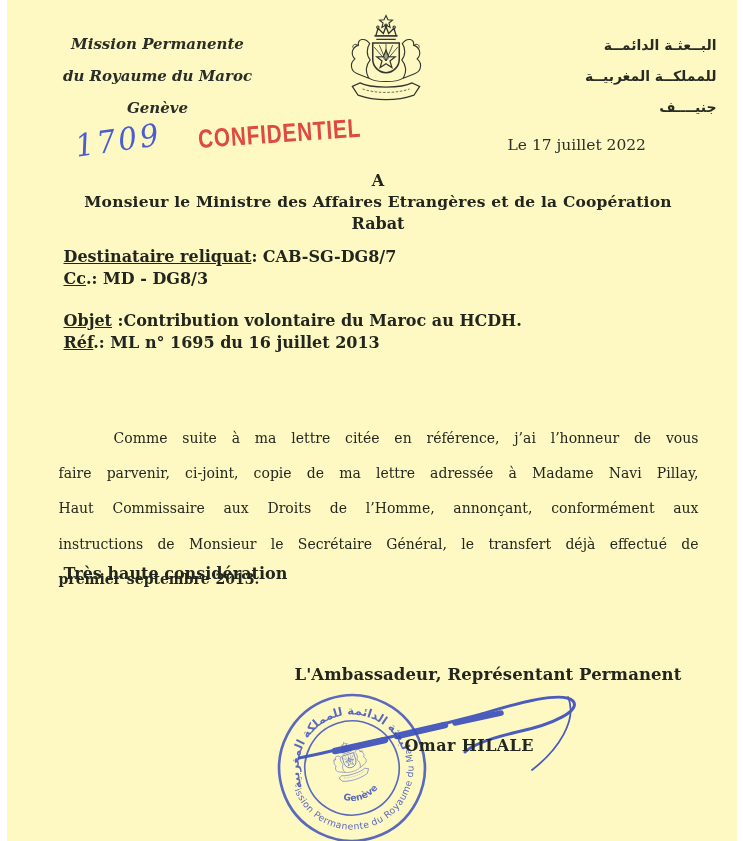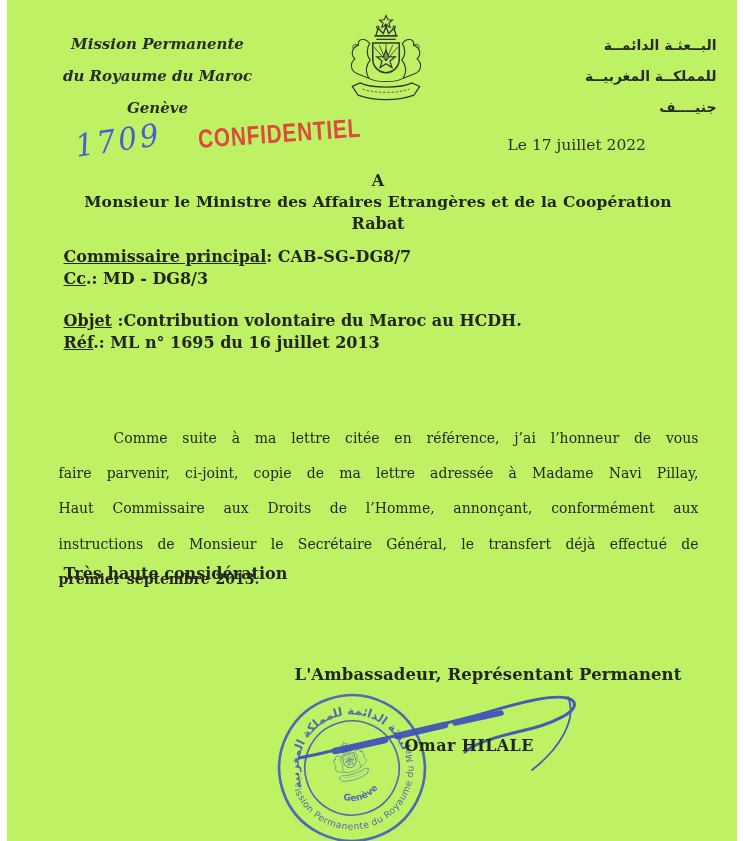--- a/index.html
+++ b/index.html
@@ -1,18 +1,18 @@
 <!DOCTYPE html>
 <html><head>
 <meta charset="utf-8">
 <style>
   html,body{margin:0;padding:0;background:#ffffff;}
   .page{
     position:relative;width:730px;height:841px;margin:0 auto;
-    background:#bef264;overflow:hidden;
+    background:#fef9c3;overflow:hidden;
     font-family:"DejaVu Serif", serif;color:#22261f;
   }
   
   .mission-fr{
     position:absolute;left:56px;top:28px;width:190px;text-align:center;
     font-style:italic;font-weight:600;font-size:15px;line-height:32px;
     color:#2a2e28;
   }
   .emblem{position:absolute;left:326px;top:14px;width:106px;height:102px;color:#33362f;}
   .mission-ar{
@@ -122,21 +122,21 @@
   <div class="confidential">CONFIDENTIEL</div>
   <div class="date-line">Le 17 juillet 2022</div>
 
   <div class="addressee">
     <div class="sal">A</div>
     <div class="rec">Monsieur le Ministre des Affaires Etrangères et de la Coopération</div>
     <div class="city">Rabat</div>
   </div>
 
   <div class="routing">
-    <div><span class="u">Commissaire principal</span><span>: CAB-SG-DG8/7</span></div>
+    <div><span class="u">Destinataire reliquat</span><span>: CAB-SG-DG8/7</span></div>
     <div><span class="u">Cc</span><span>.: MD - DG8/3</span></div>
   </div>
 
   <div class="subject">
     <div><span class="u">Objet</span><span> :Contribution volontaire du Maroc au HCDH.</span></div>
     <div><span class="u">Réf</span><span>.: ML n° 1695 du 16 juillet 2013</span></div>
   </div>
 
   <div class="body-block">
     <div class="body-line first">Comme suite à ma lettre citée en référence, j’ai l’honneur de vous</div>

